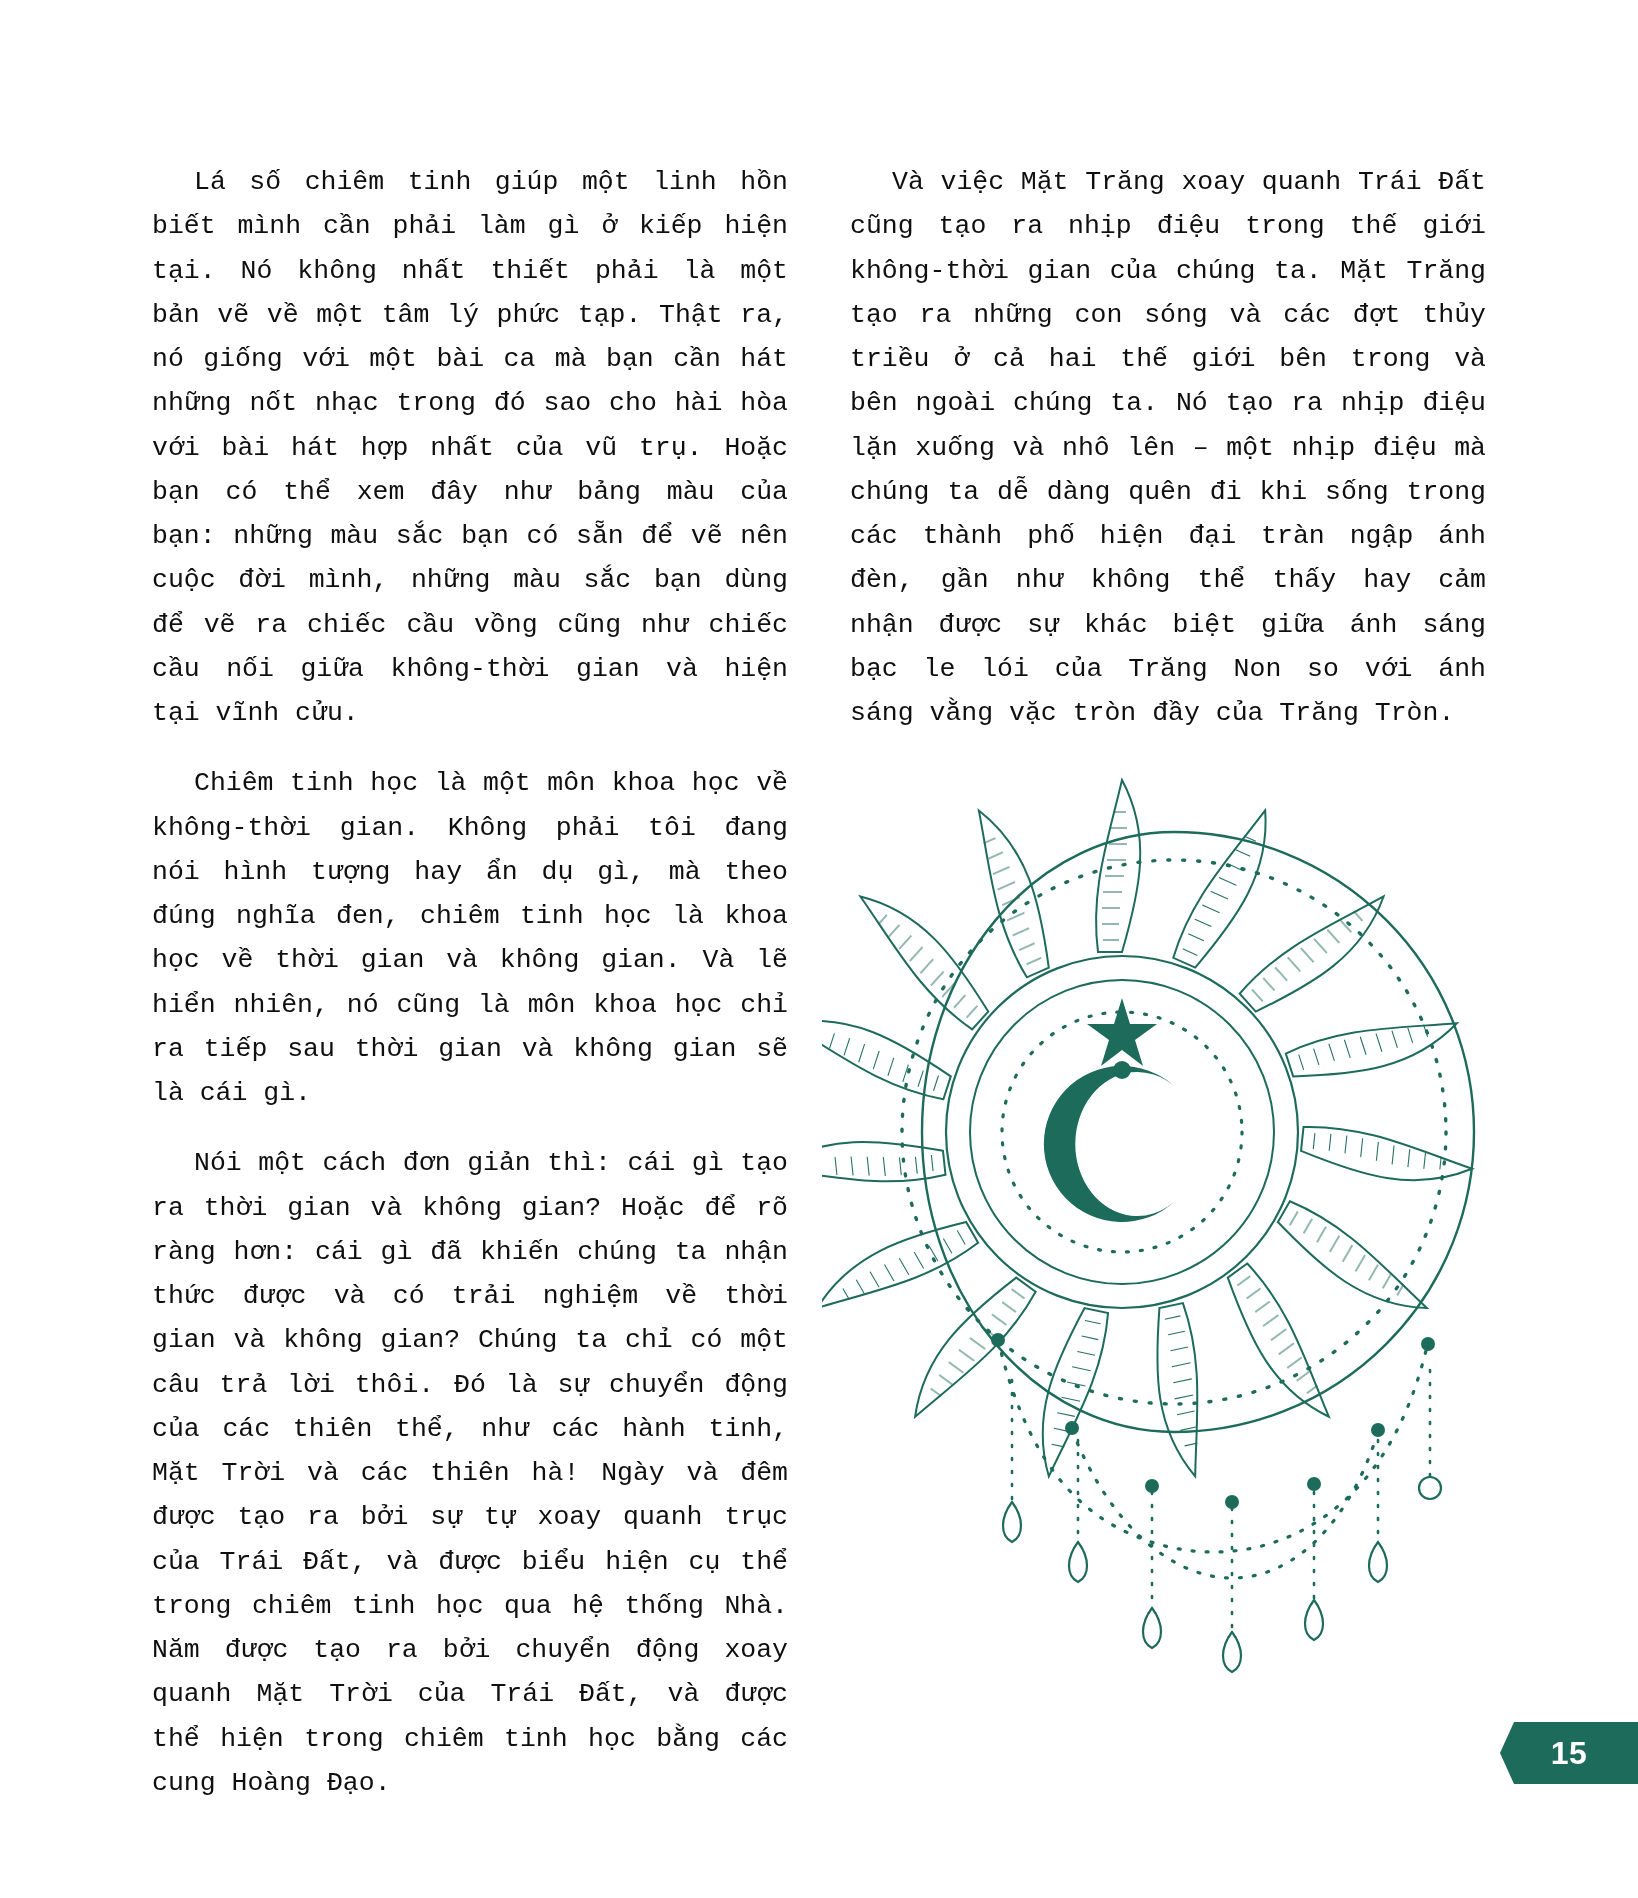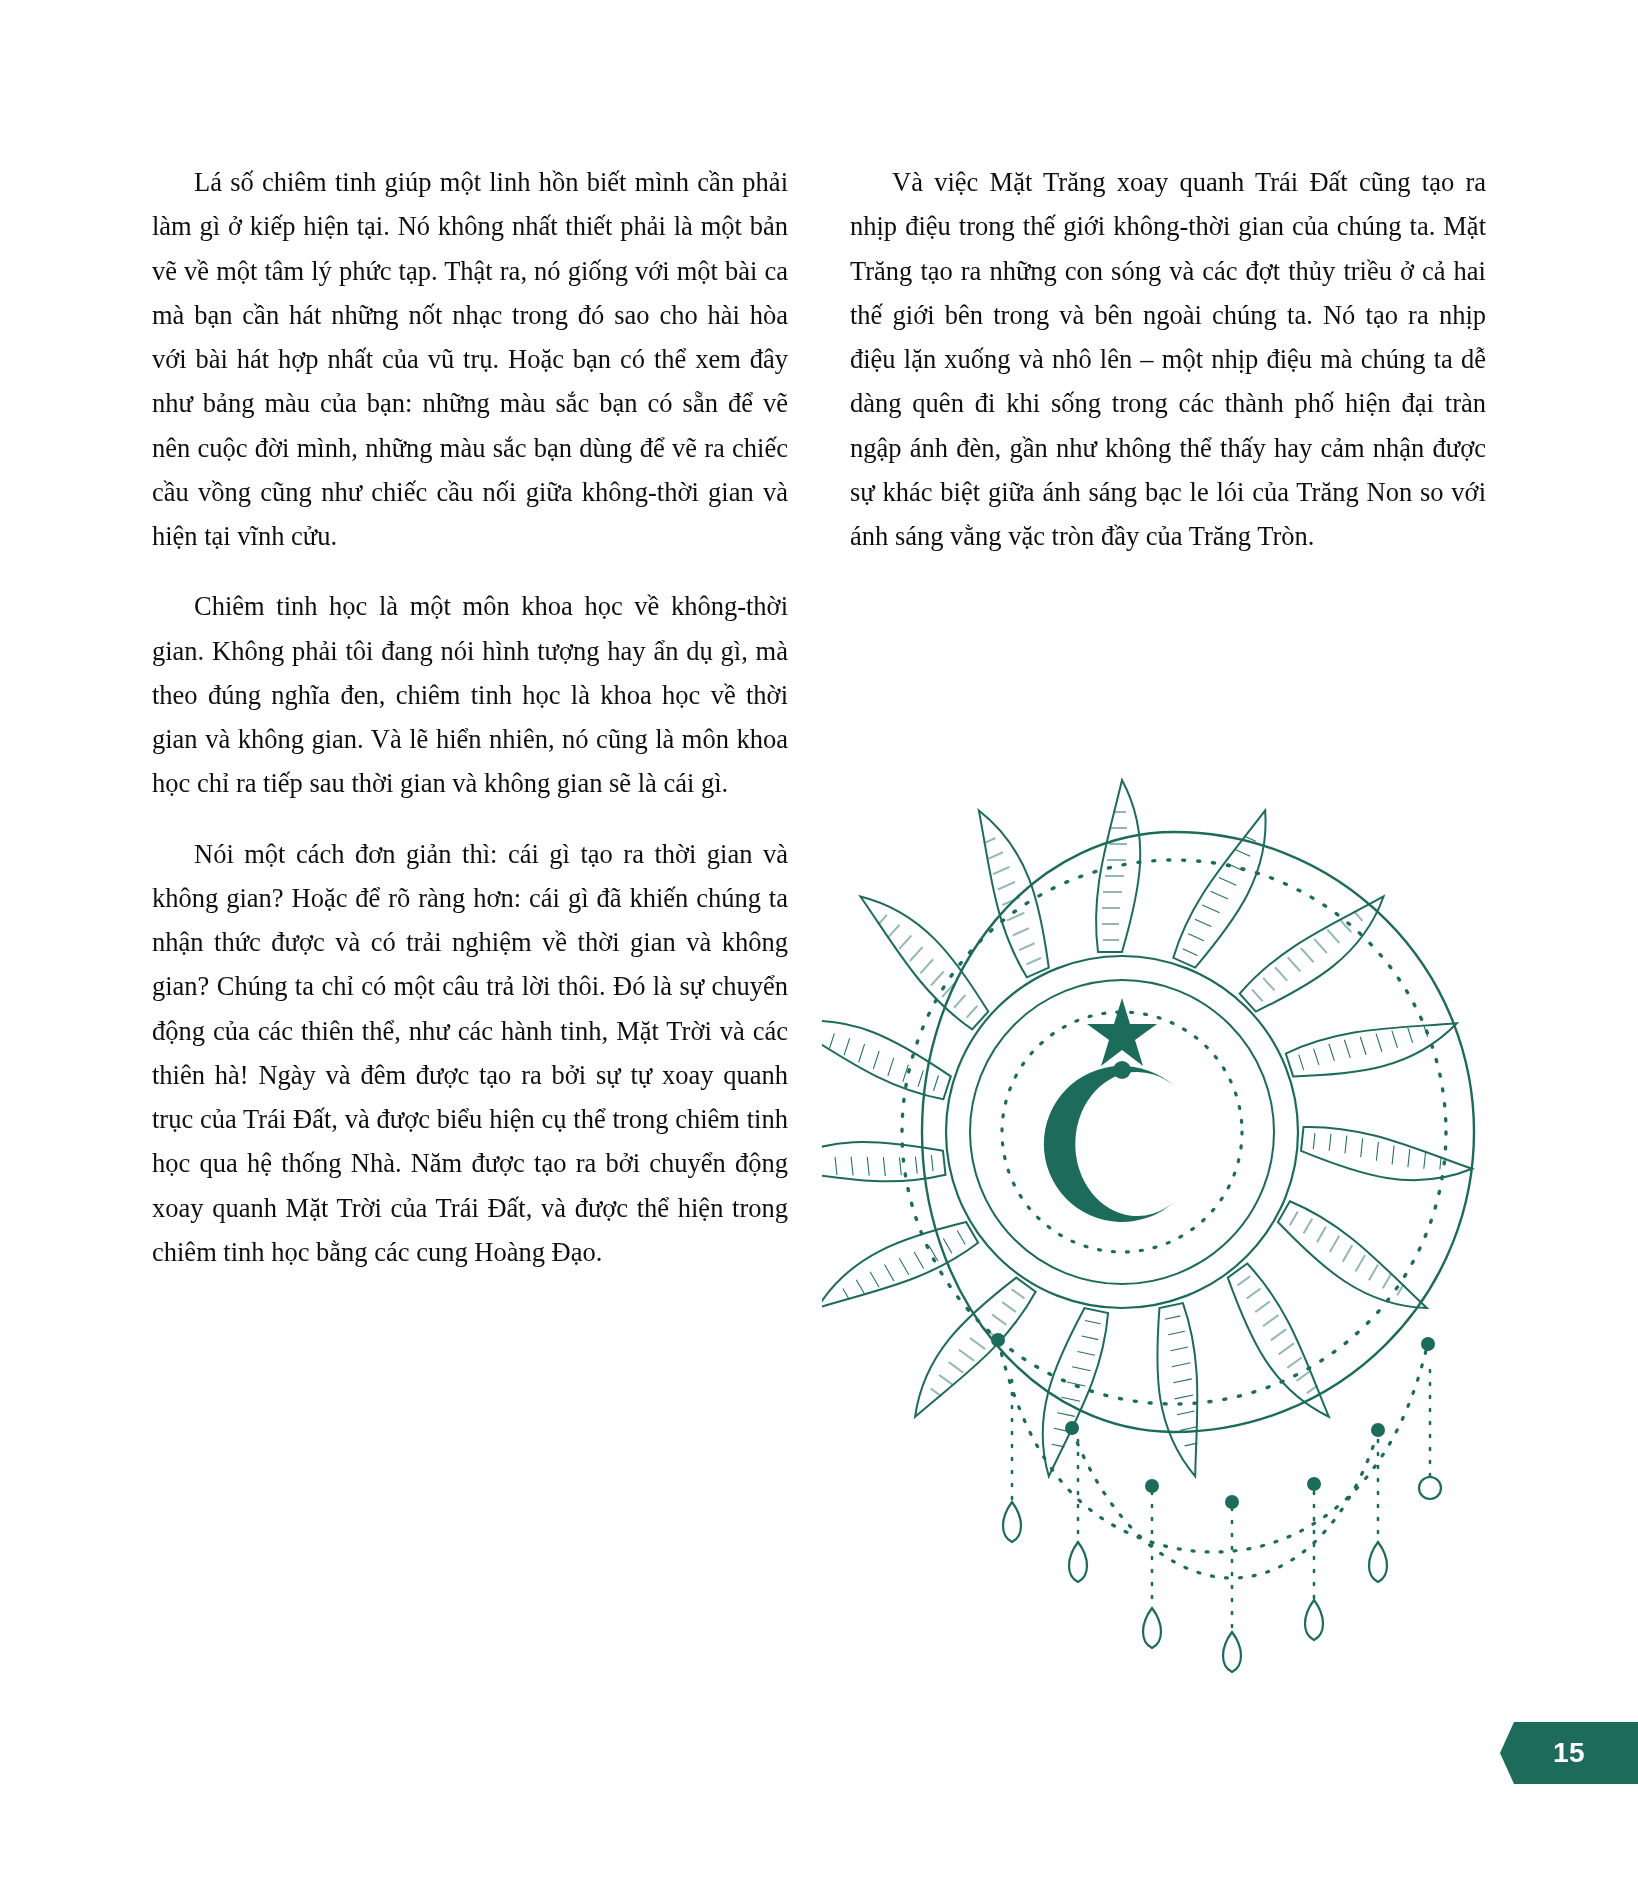--- a/index.html
+++ b/index.html
@@ -26,21 +26,21 @@
   .col {
     width: 636px;
   }
   p.body-par {
     margin: 0 0 26px 0;
     font-size: 26.5px;
     line-height: 1.67;
     color: #0f0f0f;
     text-align: justify;
     text-indent: 42px;
-    font-family: Liberation Serif, serif;
+    font-family: Liberation Mono, monospace;
     hyphens: none;
   }
   p.body-par:last-child {
     margin-bottom: 0;
   }
   .figure {
     position: absolute;
     left: 822px;
     top: 740px;
     width: 680px;
@@ -53,21 +53,21 @@
   }
   .page-number-tab {
     position: absolute;
     right: 0;
     top: 1722px;
     width: 138px;
     height: 62px;
     background: #1d6b5b;
     color: #ffffff;
     font-family: "Liberation Sans", sans-serif;
-    font-size: 28px;
+    font-size: 32px;
     font-weight: bold;
     display: flex;
     align-items: center;
     justify-content: center;
     clip-path: polygon(14px 0, 100% 0, 100% 100%, 14px 100%, 0 50%);
     letter-spacing: 0.5px;
   }
 </style>
 </head>
 <body>

